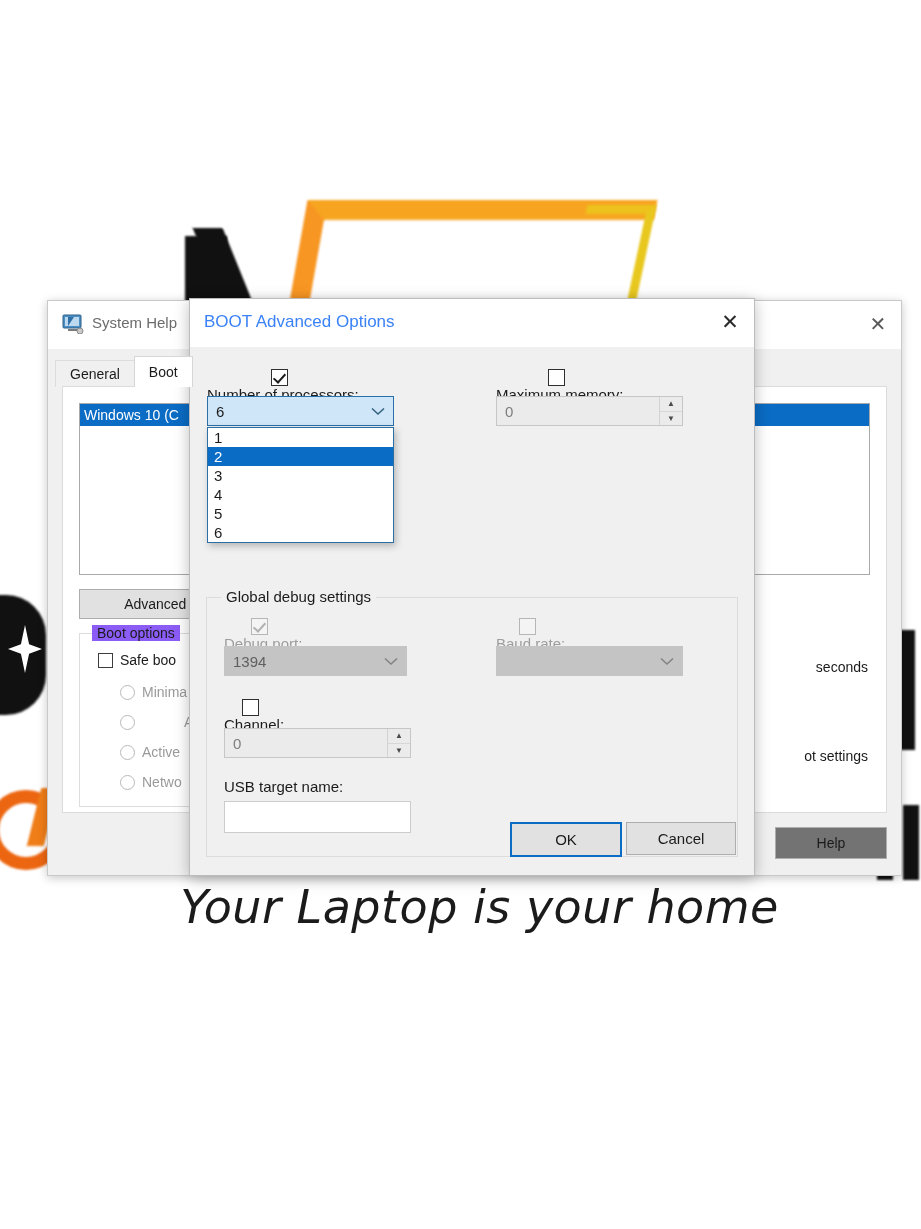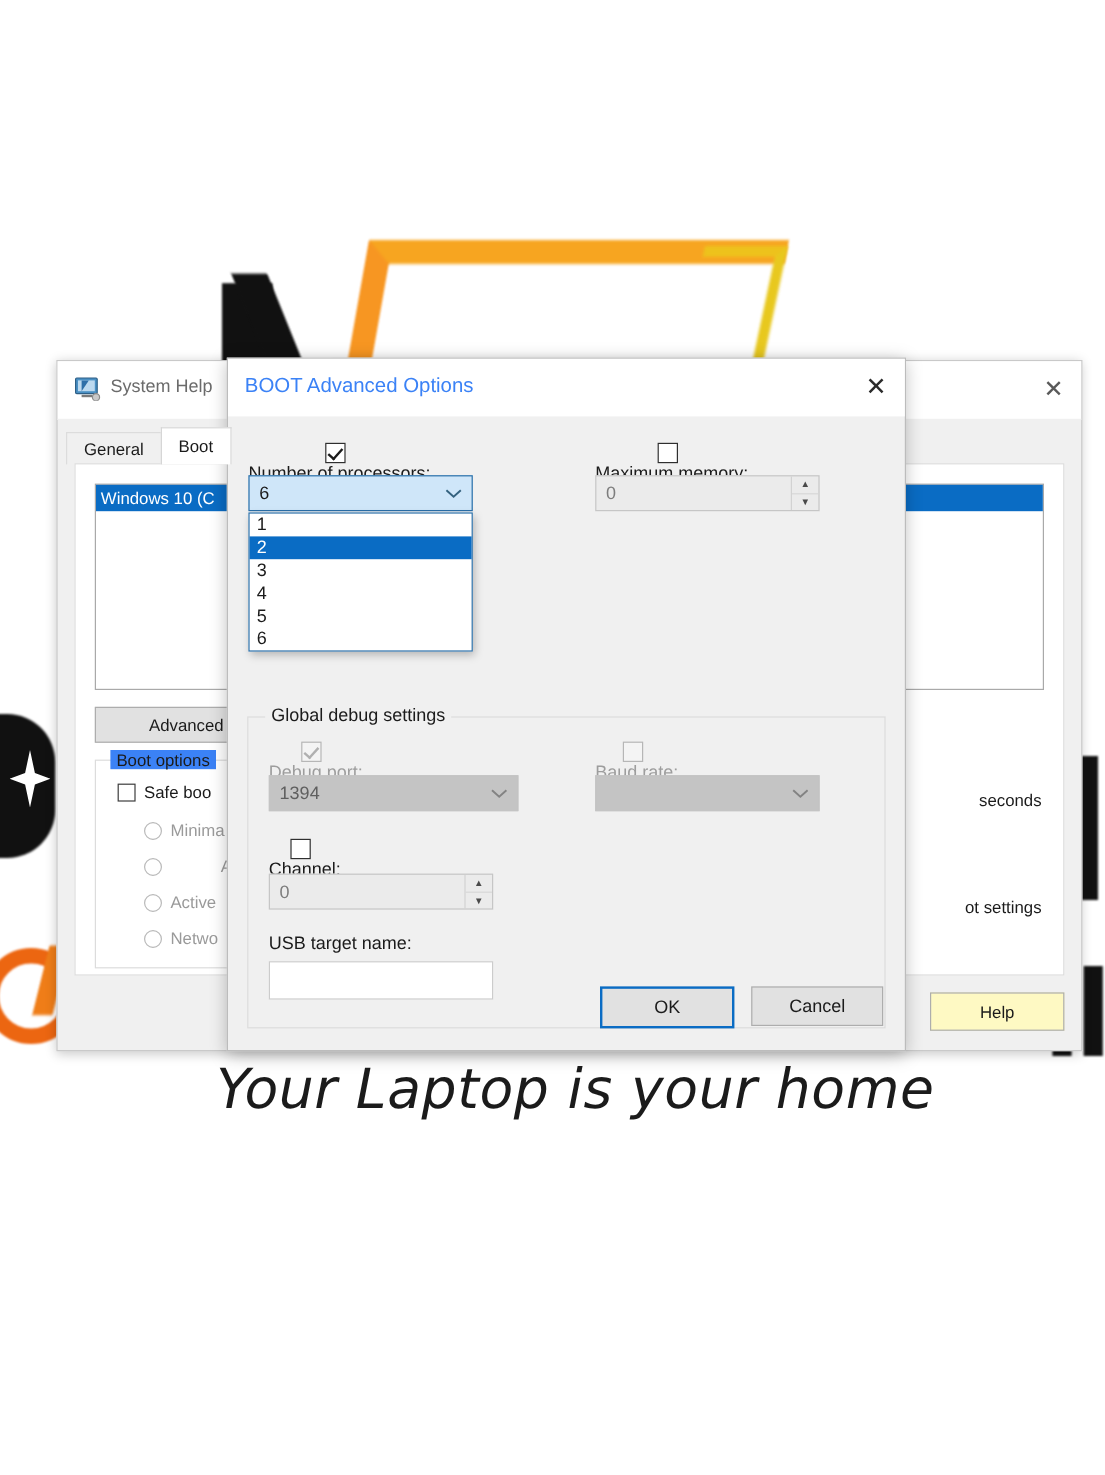--- a/index.html
+++ b/index.html
@@ -127,39 +127,39 @@
     position:absolute;left:16px;top:202px;width:170px;height:28px;
     background:#e1e1e1;border:1px solid #adadad;
     display:flex;align-items:center;justify-content:center;
     font-size:14px;color:#1b1b1b;white-space:nowrap;
   }
   .group{
     position:absolute;left:16px;top:246px;width:420px;height:172px;
     border:1px solid #dcdcdc;
   }
   .group-legend{
-    position:absolute;left:12px;top:-9px;background:#3b82f6;padding:0 5px;
+    position:absolute;left:12px;top:-9px;background:#8b5cf6;padding:0 5px;
     font-size:14px;color:#1b1b1b;
   }
   .chk-row{position:absolute;display:flex;align-items:center;font-size:14px;color:#1b1b1b;white-space:nowrap;}
   .box{
     width:15px;height:15px;border:1px solid #3d3d3d;background:#fff;
     margin-right:7px;flex:none;box-sizing:border-box;
   }
   .radio{
     width:15px;height:15px;border:1px solid #b9b9b9;border-radius:50%;
     background:#fff;margin-right:7px;flex:none;box-sizing:border-box;
   }
   .dim{color:#9a9a9a;}
   .right-text{
     position:absolute;font-size:14px;color:#1b1b1b;white-space:nowrap;
   }
   .win-buttons{position:absolute;right:14px;bottom:16px;display:flex;gap:10px;}
   .wbtn{
-    width:110px;height:30px;background:#fef9c3;border:1px solid #adadad;
+    width:110px;height:30px;background:#737373;border:1px solid #adadad;
     display:flex;align-items:center;justify-content:center;font-size:14px;color:#1b1b1b;
   }
 
   
   .modal{
     position:absolute;left:189px;top:298px;width:564px;height:576px;
     background:#f0f0f0;border:1px solid #bcbcbc;
     box-shadow:0 3px 14px rgba(0,0,0,.26);
   }
   .modal-title{
@@ -238,21 +238,21 @@
     position:absolute;left:14px;top:-10px;background:#f0f0f0;padding:0 5px;
     font-size:15px;color:#1b1b1b;
   }
   .m-label{
     position:absolute;font-size:15px;color:#1b1b1b;white-space:nowrap;
   }
   .textfield{
     position:absolute;box-sizing:border-box;height:32px;background:#fff;
     border:1px solid #cccccc;
   }
-  .m-buttons{position:absolute;right:18px;bottom:18px;display:flex;gap:14px;}
+  .m-buttons{position:absolute;right:18px;bottom:18px;display:flex;gap:4px;}
   .mbtn{
     width:108px;height:31px;background:#e1e1e1;border:1px solid #adadad;
     display:flex;align-items:center;justify-content:center;font-size:15px;color:#1b1b1b;
   }
   .mbtn.default{border:2px solid #0a6cc4;}
 </style>
 </head>
 <body>
 
 <div id="root">
@@ -373,21 +373,21 @@
         </span>
       </div>
 
       <div class="m-group">
         <span class="m-group-legend">Global debug settings</span>
 
         <div class="m-chk dis" style="left:17px;top:20px;">
           <span class="m-box dis checked"></span>
           <span>Debug port:</span>
         </div>
-        <div class="combo dis" style="left:17px;top:48px;width:208px;">
+        <div class="combo dis" style="left:17px;top:48px;width:183px;">
           <span>1394</span>
           <span class="caret">
             <svg width="14" height="9" viewBox="0 0 14 9">
                 <path d="M1 1.5 L7 7 L13 1.5" fill="none" stroke="#838383" stroke-width="1.6"></path>
               </svg>
           </span>
         </div>
 
         <div class="m-chk dis" style="left:289px;top:20px;">
           <span class="m-box dis"></span>

